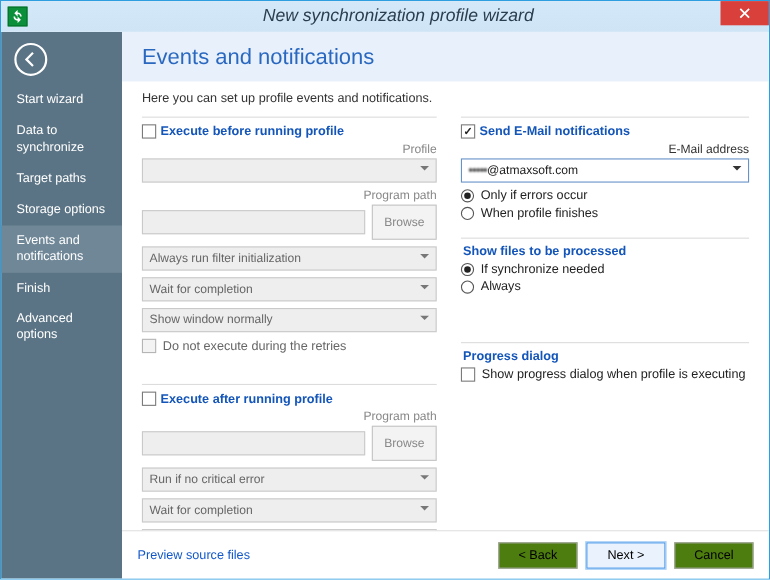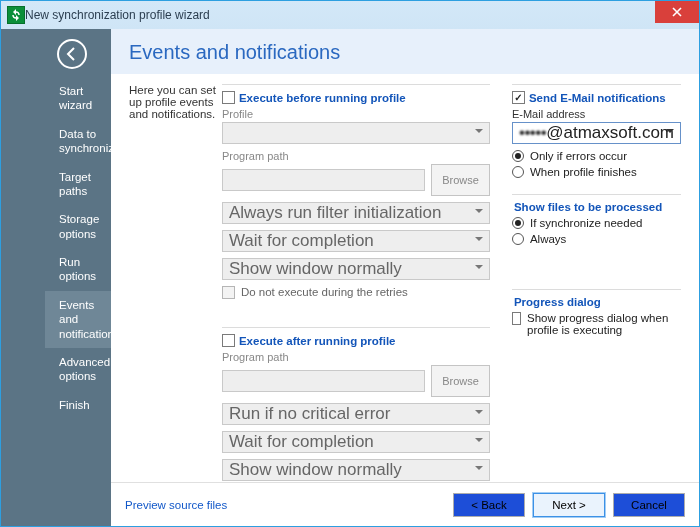--- a/index.html
+++ b/index.html
@@ -1,61 +1,61 @@
 <!DOCTYPE html>
 <html><head>
 <meta charset="utf-8">
 <style>
   * { box-sizing: border-box; font-family: "Segoe UI", Arial, sans-serif; }
   body { margin: 0; background: #fff; }
   .window { width: 700px; height: 527px; border: 1px solid #2d9fe0; position: relative; display: flex; flex-direction: column; }
   .titlebar { height: 28px; background: linear-gradient(#d3e8f8,#cfe5f6); display: flex; align-items: center; position: relative; }
   .tb-icon { width: 18px; height: 18px; margin-left: 6px; background: #0b8f3a; border: 1px solid #06702c; display:flex; align-items:center; justify-content:center; }
   .tb-icon svg { width: 12px; height: 12px; }
-  .tb-title { flex: 1; color: #2b3e50; font-size: 12px; }
+  .tb-title { flex: 1; text-align: center; color: #2b3e50; font-size: 16px; font-style: italic; }
   .tb-close { width: 44px; height: 22px; background: #d9403b; color: #fff; display: flex; align-items: center; justify-content: center; font-size: 13px; cursor: pointer; position:absolute; right:0; top:0;}
   .body { flex: 1; display: flex; overflow: hidden; }
-  .sidebar { width: 110px; background: #5b7485; color: #fff; font-size: 11.5px; padding-left: 44px; }
+  .sidebar { width: 110px; background: #5b7485; color: #fff; font-size: 11.5px; }
   .back-circle { width: 30px; height: 30px; border: 2px solid #fff; border-radius: 50%; margin: 10px 0 8px 12px; display: flex; align-items: center; justify-content: center; cursor: pointer; }
   .back-circle svg { width: 16px; height: 16px; }
   .side-item { padding: 7px 10px 7px 14px; line-height: 1.25; cursor: pointer; }
   .side-item.active { background: #6f8797; }
   .main { flex: 1; display: flex; flex-direction: column; background: #fff; }
   .hdr { background: #e7f0fb; padding: 12px 18px 10px 18px; }
   .hdr h1 { margin: 0; color: #2a68c0; font-weight: 400; font-size: 20px; }
-  .content { flex: 1; padding: 10px 18px 0 18px; display: flex; flex-direction: row; overflow: hidden; }
+  .content { flex: 1; padding: 10px 18px 0 18px; display: flex; flex-direction: column; overflow: hidden; }
   .intro { font-size: 11.5px; color: #333; margin-bottom: 10px; }
   .cols { flex: 1; display: flex; gap: 22px; }
   .col { display: flex; flex-direction: column; }
   .col-left { width: 268px; gap: 16px; }
   .col-right { flex: 1; }
   .group { border-top: 1px solid #dcdcdc; padding-top: 6px; margin-bottom: 8px; }
   .group-title { color: #1355b9; font-size: 11.5px; font-weight: 600; display: flex; align-items: center; gap: 4px; margin-bottom: 4px; }
   .chk { width: 13px; height: 13px; border: 1px solid #7a7a7a; background: #fff; display: inline-flex; align-items: center; justify-content: center; font-size: 10px; color: #222; cursor: pointer; }
   .chk.disabled { border-color: #b5b5b5; background: #f3f3f3; color:#999; }
-  .lbl { font-size: 11px; color: #888; margin: 4px 0 2px 0; }
+  .lbl { font-size: 11px; color: #888; margin: 4px 0 2px 0; text-align: right; }
   .lbl.dark { color: #333; }
   .row { display: flex; gap: 6px; align-items: center; margin-bottom: 6px; }
   .field, .combo {
-    height: 22px; border: 1px solid #c9c9c9; background: #eeeeee; font-size: 17px;
+    height: 22px; border: 1px solid #c9c9c9; background: #eeeeee; font-size: 11px;
     color: #666; padding: 0 6px; display: flex; align-items: center; position: relative; flex: 1;
   }
   .combo::after { content: ""; position: absolute; right: 6px; top: 50%; margin-top: -4px; border: 4px solid transparent; border-top-color: #777; }
   .combo.live { background:#fff; border-color:#6691c9; color:#222;}
   .combo.live::after{ border-top-color:#333;}
   .btn-s { height: 32px; padding: 0 10px; font-size: 11px; border: 1px solid #c4c4c4; background: #f3f3f3; color: #888; }
-  .chkrow { display: flex; align-items: flex-start; gap: 6px; font-size: 11.5px; color: #666; margin: 4px 0; }
+  .chkrow { display: flex; align-items: flex-end; gap: 6px; font-size: 11.5px; color: #666; margin: 4px 0; }
   .chkrow.dark { color:#222; }
   .radio { width: 12px; height: 12px; border: 1px solid #555; border-radius: 50%; display: inline-flex; align-items:center; justify-content:center; cursor:pointer; }
   .radio .dot{ width:6px; height:6px; background:#222; border-radius:50%; }
   .obscure { filter: blur(1.2px); letter-spacing:-0.5px; }
   .footer { height: 44px; border-top: 1px solid #e0e0e0; display: flex; align-items: center; padding: 12px 14px; gap: 8px; }
   .spacer { flex: 1; }
   .link { color: #1258c9; font-size: 11.5px; cursor: pointer; }
-  .btn { height: 24px; min-width: 72px; padding: 0 12px; font-size: 11.5px; border: 1px solid #adadad; background: #1d4ed8; cursor: pointer; }
+  .btn { height: 24px; min-width: 72px; padding: 0 12px; font-size: 11.5px; border: 1px solid #adadad; background: #4d7c0f; cursor: pointer; }
   .btn.primary { border-color: #3c91e6; background: #eaf3fd; outline:1px solid #a3cdf5; }
 </style>
 </head>
 <body>
 
 <div class="window">
   <div class="titlebar">
     <div class="tb-icon">
       <svg viewBox="0 0 16 16">
           <path d="M4 4 L8 0 L8 3 C11 3 13 5 13 8 L11 8 C11 6 10 5 8 5 L8 8 Z M12 12 L8 16 L8 13 C5 13 3 11 3 8 L5 8 C5 10 6 11 8 11 L8 8 Z" fill="#fff"></path>
@@ -73,24 +73,23 @@
     <div class="sidebar">
       <div class="back-circle">
         <svg viewBox="0 0 16 16">
             <path d="M10 2 L4 8 L10 14" stroke="#fff" stroke-width="2" fill="none"></path>
           </svg>
       </div>
       <div class="side-item">Start wizard</div>
       <div class="side-item">Data to synchronize</div>
       <div class="side-item">Target paths</div>
       <div class="side-item">Storage options</div>
-      <div class="side-item">Run options</div>
       <div class="side-item active">Events and notifications</div>
+      <div class="side-item">Finish</div>
       <div class="side-item">Advanced options</div>
-      <div class="side-item">Finish</div>
     </div>
 
     <div class="main">
       <div class="hdr">
         <h1>Events and notifications</h1>
       </div>
       <div class="content">
         <div class="intro">Here you can set up profile events and notifications.</div>
         <div class="cols">
 

